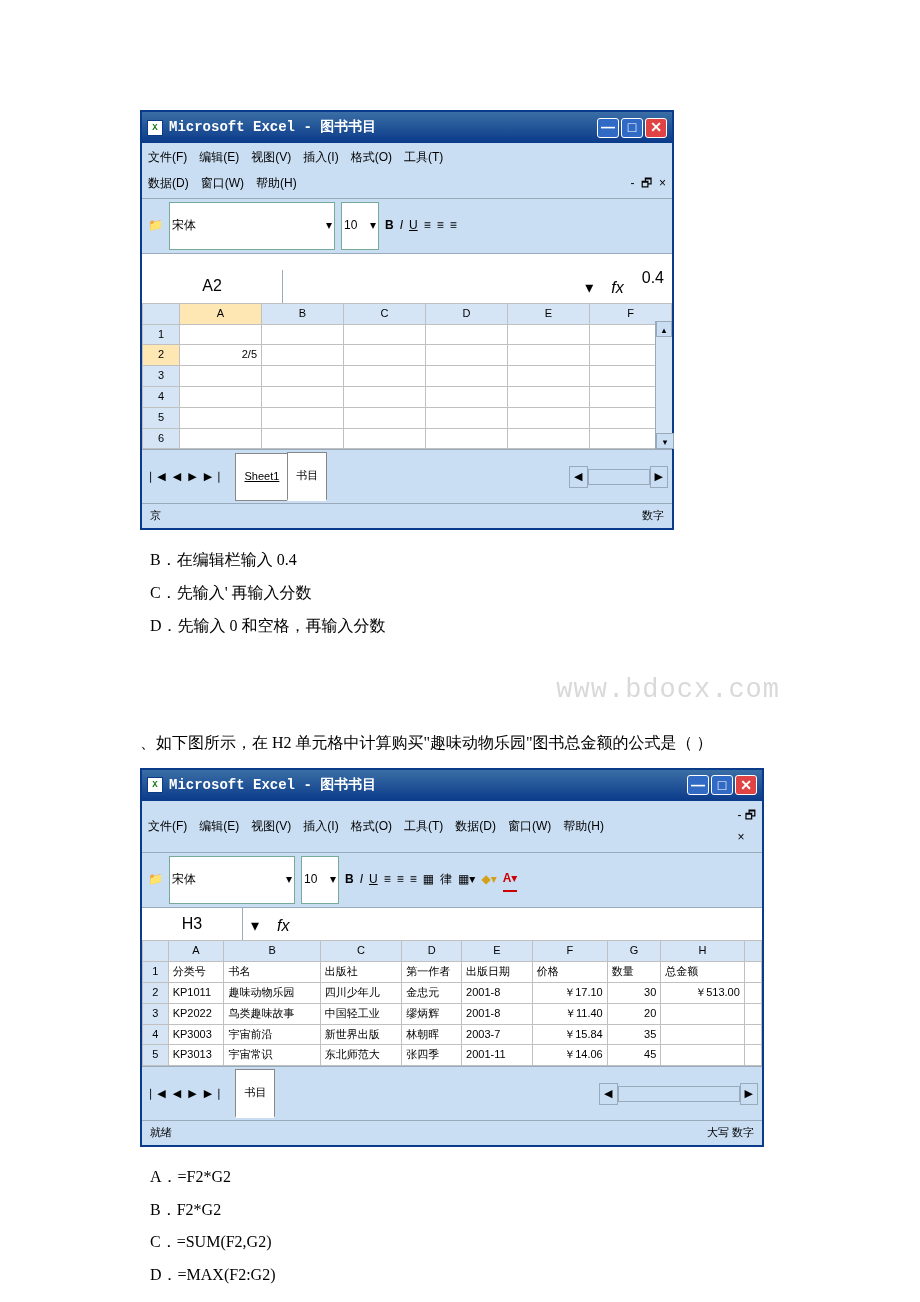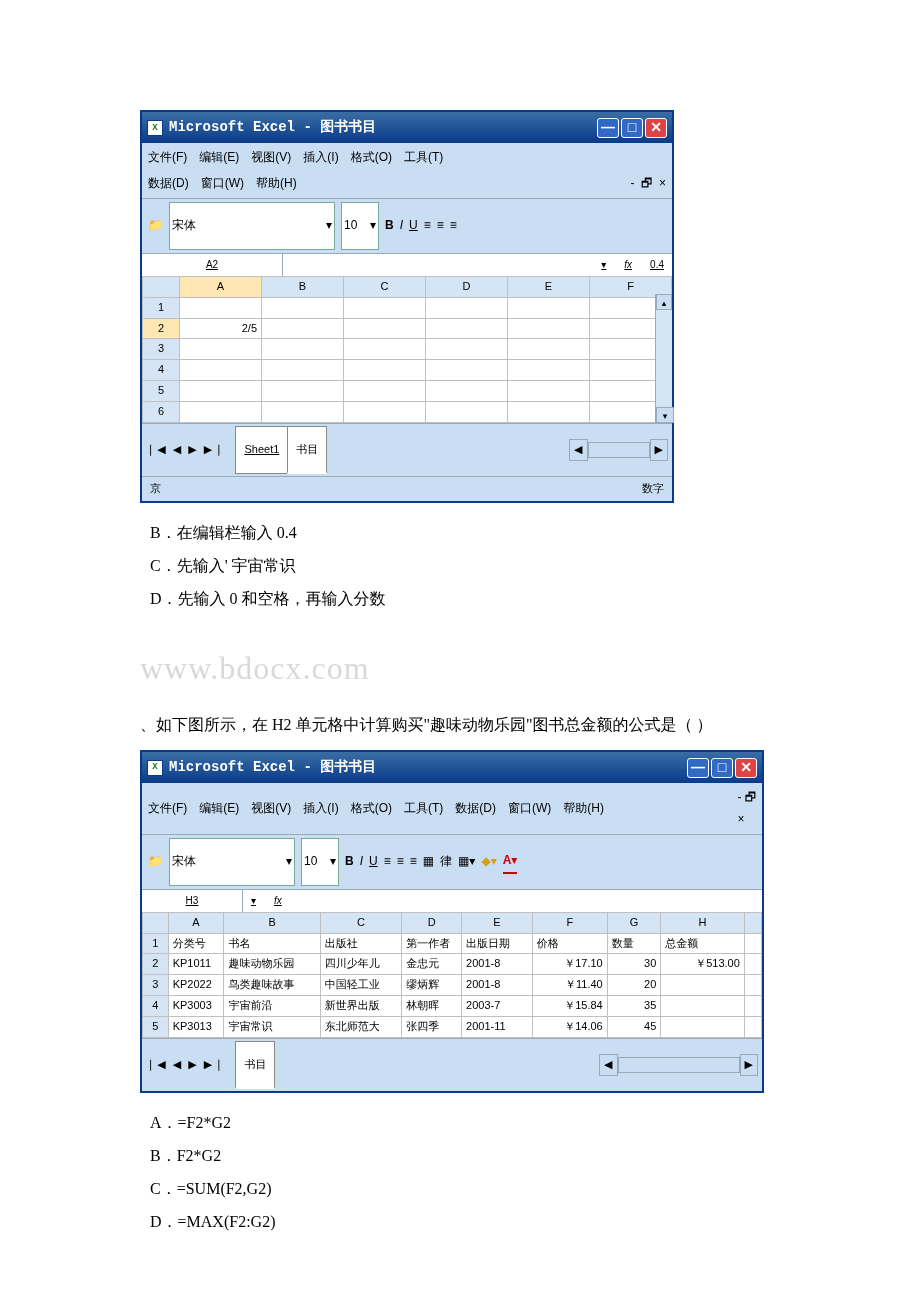--- a/index.html
+++ b/index.html
@@ -55,27 +55,26 @@
     align-items:center;
     gap:6px;
     border-top:1px solid #9ab;
     font-size:12px;
   }
   .sel{background:#fff;border:1px solid #7a9;display:inline-flex;align-items:center;padding:12px 2px;}
   .formulabar{
     background:#fff;
     border-top:1px solid #9ab;
     display:flex;
-    align-items:center;
-    font-size:10px;
-    text-decoration:underline;
+    align-items:flex-end;
+    font-size:16px;
   }
   .namebox{width:120px;padding:2px 10px;text-align:center;border-right:1px solid #9ab;}
   .fx{padding:0 10px;font-style:italic;}
-  .formval{padding:2px 8px;}
+  .formval{padding:10px 8px;}
   .sheet{position:relative;}
   table.grid{border-collapse:collapse;width:100%;background:#fff;table-layout:fixed;}
   table.grid th,table.grid td{
     border:1px solid #c0c0c0;
     height:18px;
     padding:0 4px;
     font-size:11px;
     white-space:nowrap;
     overflow:hidden;
   }
@@ -94,22 +93,22 @@
   .statusbar{
     background:#c9ddf3;
     display:flex;
     padding:2px 8px;font-size:11px;
     border-top:1px solid #9ab;
   }
   .statusbar .sr{margin-left:auto;}
   .answers{margin:8px 0 26px 10px;}
   .answers div{margin:4px 0;}
   .watermark{
-    color:#d9d9d9;font-size:32px;text-align:left;
-    font-family:Liberation Serif, serif;letter-spacing:1px;
+    color:#d9d9d9;font-size:27px;text-align:right;
+    font-family:Liberation Mono, monospace;letter-spacing:1px;
     user-select:none;
   }
   .question{margin:14px 0 10px 0;}
   .scroll-v{position:absolute;right:0;top:18px;bottom:0;width:16px;background:#d6e5f5;border-left:1px solid #9ab;}
   .scroll-v .arrow{height:14px;background:#c9ddf3;border:1px solid #9ab;text-align:center;font-size:9px;}
   .price{text-align:right;}
 </style>
 </head>
 <body>
 
@@ -247,21 +246,21 @@
       <span style="border:1px solid #9ab;padding:0 4px;background:#c9ddf3;">▶</span>
     </div>
     <div class="statusbar">
       <span>京</span>
       <span class="sr">数字</span>
     </div>
   </div>
 
   <div class="answers">
     <div>B．在编辑栏输入 0.4</div>
-    <div>C．先输入' 宇宙常识</div>
+    <div>C．先输入' 再输入分数</div>
     <div>D．先输入 0 和空格，再输入分数</div>
   </div>
 
   <div class="watermark">www.bdocx.com</div>
 
   <div class="question">、如下图所示，在 H2 单元格中计算购买"趣味动物乐园"图书总金额的公式是（ ）</div>
 
   <div class="win" style="width:620px;">
     <div class="titlebar">
       <span class="icon">X</span>
@@ -405,20 +404,24 @@
         </table>
     </div>
     <div class="tabbar">
       <span class="tabnav">❘◀ ◀ ▶ ▶❘</span>
       <span class="tab active">书目</span>
       <span style="flex:1"></span>
       <span style="border:1px solid #9ab;padding:0 4px;background:#c9ddf3;">◀</span>
       <span style="width:120px;border:1px solid #9ab;background:#c9ddf3;display:inline-block;height:14px;">&nbsp;</span>
       <span style="border:1px solid #9ab;padding:0 4px;background:#c9ddf3;">▶</span>
     </div>
+    <div class="statusbar">
+      <span>就绪</span>
+      <span class="sr">大写 数字</span>
+    </div>
   </div>
 
   <div class="answers">
     <div>A．=F2*G2</div>
     <div>B．F2*G2</div>
     <div>C．=SUM(F2,G2)</div>
     <div>D．=MAX(F2:G2)</div>
   </div>
 
 

